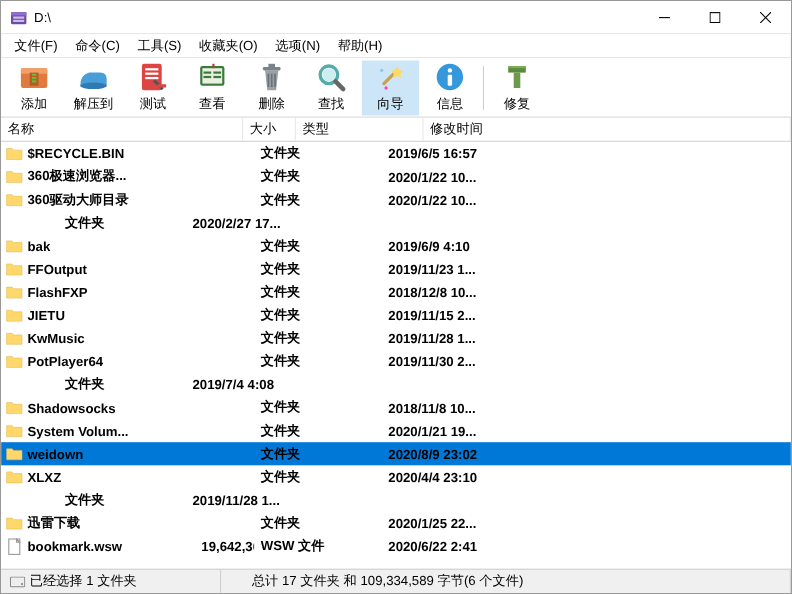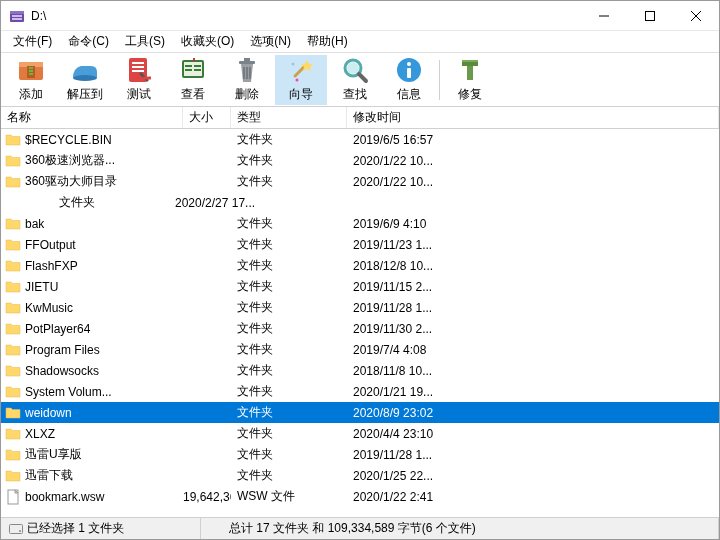--- a/index.html
+++ b/index.html
@@ -21,29 +21,29 @@
 .toolbar { height: 54px; display: flex; align-items: center; padding: 2px 4px; border-bottom: 1px solid #d0d0d0; background: #fff; gap: 2px; }
 .tool-btn { width: 52px; height: 50px; display: flex; flex-direction: column; align-items: center; justify-content: center; cursor: pointer; gap: 2px; }
 .tool-btn.active { background: #cde6f7; }
 .tool-icon { width: 28px; height: 28px; display: flex; align-items: center; justify-content: center; }
 .tool-label { font-size: 12px; color: #000; }
 .tool-sep { width: 1px; height: 40px; background: #d0d0d0; margin: 0 2px; }
 
 
 .list-header { height: 22px; display: flex; border-bottom: 1px solid #d0d0d0; background: #fff; }
 .col-h { padding: 3px 6px; border-right: 1px solid #e8e8e8; cursor: pointer; display: flex; align-items: center; }
-.col-name { width: 182px; }
+.col-name { width: 220px; }
 .col-size { width: 48px; text-align: center; }
 .col-type { width: 116px; }
 .col-date { flex: 1; }
 
 
-.file-list { flex: 1; overflow: auto; background: #fff; }
+.file-list { flex: 1; overflow: auto; background: #fff; font-weight: bold; }
 .row { height: 21px; display: flex; align-items: center; padding-left: 4px; cursor: pointer; }
-.row.selected { background: #0078d7; color: #ffffff; }
+.row.selected { background: #0078d7; color: #000000; }
 .cell-name { width: 178px; display: flex; align-items: center; gap: 4px; overflow: hidden; white-space: nowrap; }
 .cell-size { width: 48px; text-align: right; padding-right: 8px; overflow: hidden; white-space: nowrap; }
 .cell-type { width: 116px; padding-left: 6px; overflow: hidden; white-space: nowrap; }
 .cell-date { flex: 1; padding-left: 6px; overflow: hidden; white-space: nowrap; }
 .f-icon { width: 16px; height: 16px; flex-shrink: 0; }
 
 
 .statusbar { height: 22px; border-top: 1px solid #d0d0d0; display: flex; align-items: center; background: #f0f0f0; gap: 20px; }
 .status-cell { padding: 0 8px; border-right: 1px solid #d0d0d0; display: flex; align-items: center; gap: 4px; height: 100%; }
 .status-cell.left { flex: 0 0 auto; min-width: 200px; }
@@ -129,35 +129,35 @@
       <span class="tool-label">查看</span>
     </div>
     <div class="tool-btn">
       <span class="tool-icon">
         <svg width="28" height="28" viewBox="0 0 28 28">
           <use href="#tb-delete"></use>
         </svg>
       </span>
       <span class="tool-label">删除</span>
     </div>
+    <div class="tool-btn">
+      <span class="tool-icon">
+        <svg width="28" height="28" viewBox="0 0 28 28">
+          <use href="#tb-find"></use>
+        </svg>
+      </span>
+      <span class="tool-label">查找</span>
+    </div>
     <div class="tool-btn active">
       <span class="tool-icon">
         <svg width="28" height="28" viewBox="0 0 28 28">
           <use href="#tb-wizard"></use>
         </svg>
       </span>
       <span class="tool-label">向导</span>
-    </div>
-    <div class="tool-btn">
-      <span class="tool-icon">
-        <svg width="28" height="28" viewBox="0 0 28 28">
-          <use href="#tb-find"></use>
-        </svg>
-      </span>
-      <span class="tool-label">查找</span>
     </div>
     <div class="tool-btn">
       <span class="tool-icon">
         <svg width="28" height="28" viewBox="0 0 28 28">
           <use href="#tb-info"></use>
         </svg>
       </span>
       <span class="tool-label">信息</span>
     </div>
     <div class="tool-sep"></div>
@@ -277,26 +277,20 @@
         <svg class="f-icon" viewBox="0 0 16 16">
           <use href="#ic-folder"></use>
         </svg>
         <span>PotPlayer64</span>
       </div>
       <div class="cell-size"></div>
       <div class="cell-type">文件夹</div>
       <div class="cell-date">2019/11/30 2...</div>
     </div>
     <div class="row">
-      <div class="cell-name">
-        <svg class="f-icon" viewBox="0 0 16 16">
-          <use href="#ic-folder"></use>
-        </svg>
-        <span>Program Files</span>
-      </div>
       <div class="cell-size"></div>
       <div class="cell-type">文件夹</div>
       <div class="cell-date">2019/7/4 4:08</div>
     </div>
     <div class="row">
       <div class="cell-name">
         <svg class="f-icon" viewBox="0 0 16 16">
           <use href="#ic-folder"></use>
         </svg>
         <span>Shadowsocks</span>
@@ -332,26 +326,20 @@
         <svg class="f-icon" viewBox="0 0 16 16">
           <use href="#ic-folder"></use>
         </svg>
         <span>XLXZ</span>
       </div>
       <div class="cell-size"></div>
       <div class="cell-type">文件夹</div>
       <div class="cell-date">2020/4/4 23:10</div>
     </div>
     <div class="row">
-      <div class="cell-name">
-        <svg class="f-icon" viewBox="0 0 16 16">
-          <use href="#ic-folder"></use>
-        </svg>
-        <span>迅雷U享版</span>
-      </div>
       <div class="cell-size"></div>
       <div class="cell-type">文件夹</div>
       <div class="cell-date">2019/11/28 1...</div>
     </div>
     <div class="row">
       <div class="cell-name">
         <svg class="f-icon" viewBox="0 0 16 16">
           <use href="#ic-folder"></use>
         </svg>
         <span>迅雷下载</span>
@@ -362,21 +350,21 @@
     </div>
     <div class="row">
       <div class="cell-name">
         <svg class="f-icon" viewBox="0 0 16 16">
           <use href="#ic-file"></use>
         </svg>
         <span>bookmark.wsw</span>
       </div>
       <div class="cell-size">19,642,368</div>
       <div class="cell-type">WSW 文件</div>
-      <div class="cell-date">2020/1/22 2:41</div>
+      <div class="cell-date">2020/6/22 2:41</div>
     </div>
   </div>
 
 <div class="statusbar">
   <div class="status-cell left">
     <svg class="disk-icon" viewBox="0 0 14 10">
         <rect x="0.5" y="0.5" width="13" height="9" rx="1" fill="#eee" stroke="#888"></rect>
         <circle cx="11" cy="7" r="1" fill="#888"></circle>
       </svg>
     <span>已经选择 1 文件夹</span>

